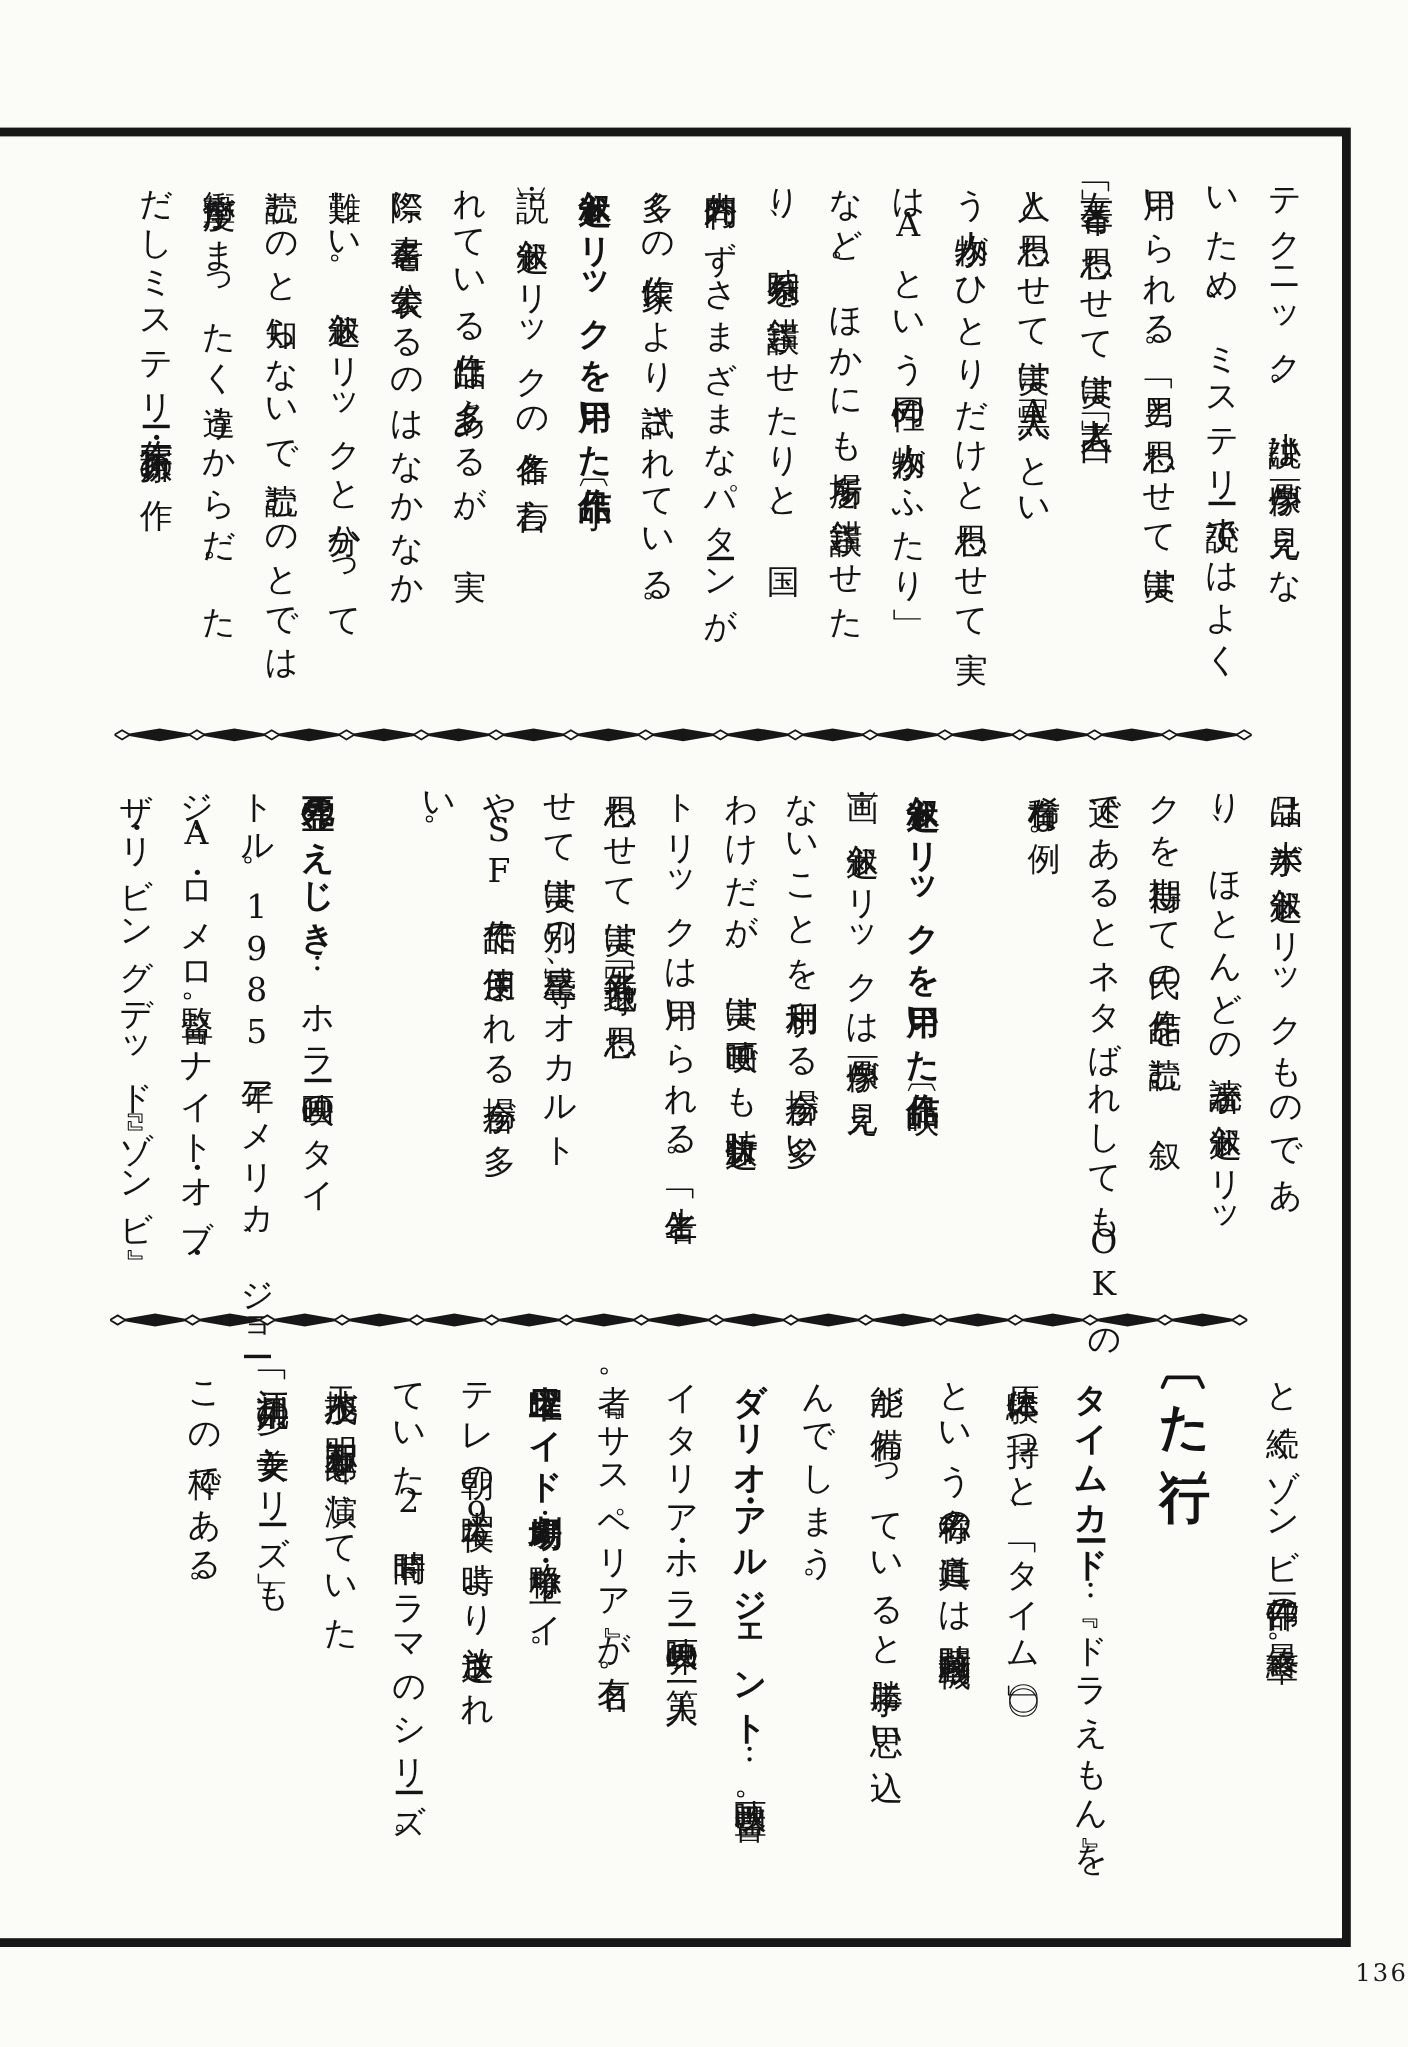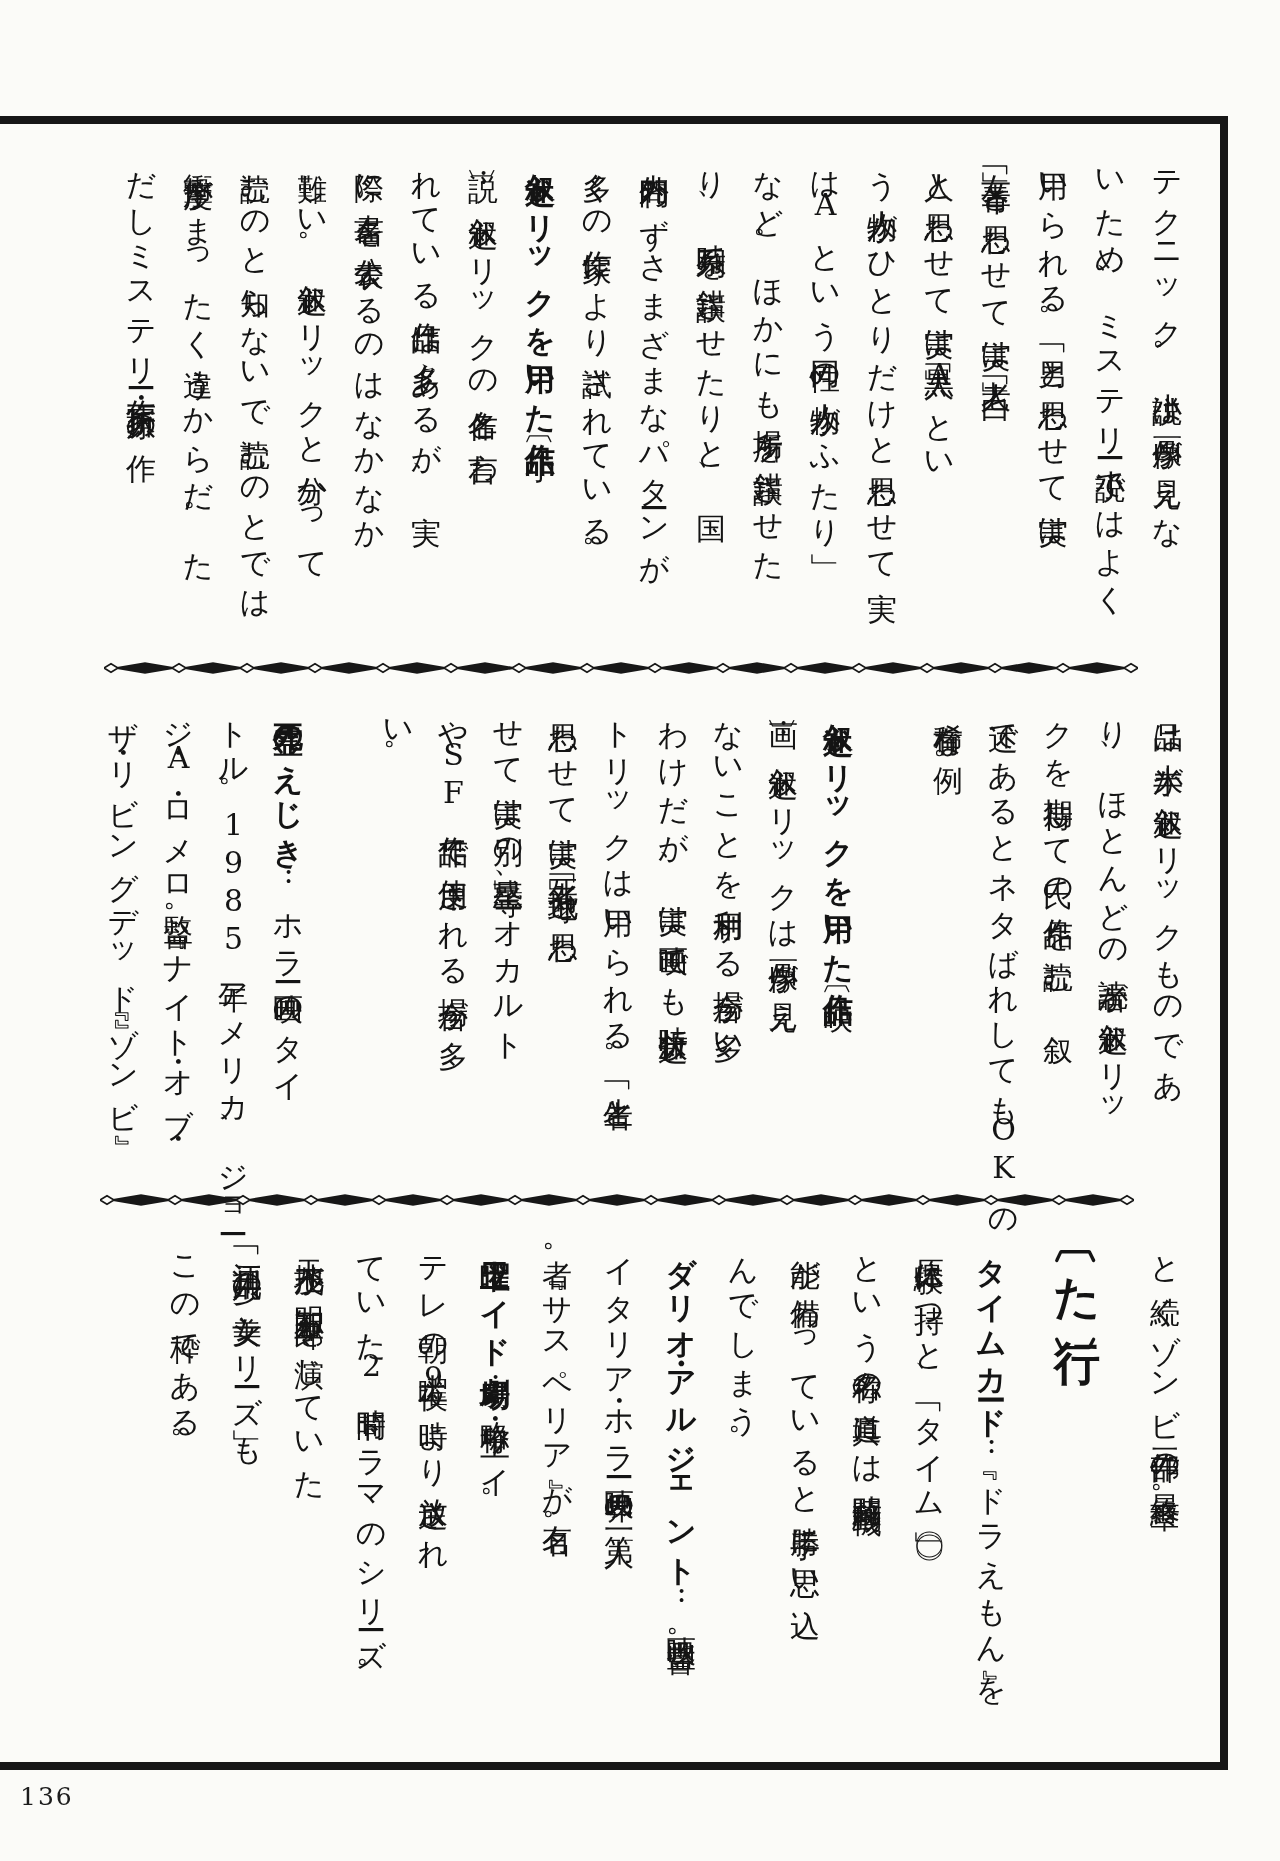--- a/index.html
+++ b/index.html
@@ -33,21 +33,21 @@
   .col.gap{height:10px;}
   .col.header-col{
     width:112px;line-height:112px;
     font-size:46px;font-weight:bold;letter-spacing:8px;
   }
   .divider{position:absolute;height:14px;}
   .divider-1{top:660px;left:104px;width:1034px;}
   .divider-2{top:1192px;left:100px;width:1034px;}
   .page-number{
     position:absolute;top:1782px;left:20px;width:1260px;
-    text-align:left;font-size:25px;letter-spacing:2px;color:#1c1c1c;
+    text-align:right;font-size:22px;letter-spacing:2px;color:#1c1c1c;
   }
 </style>
 </head>
 <body>
 
 <div class="frame"></div>
 
 <div class="band band-1">
     <div class="col"><span>テクニック。小説は画像が見えな</span></div>
     <div class="col"><span>いため、ミステリー小説ではよく</span></div>

